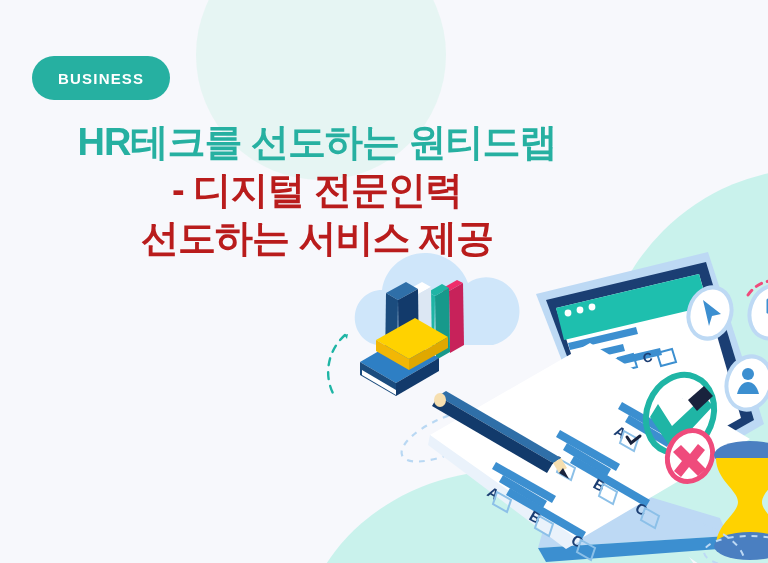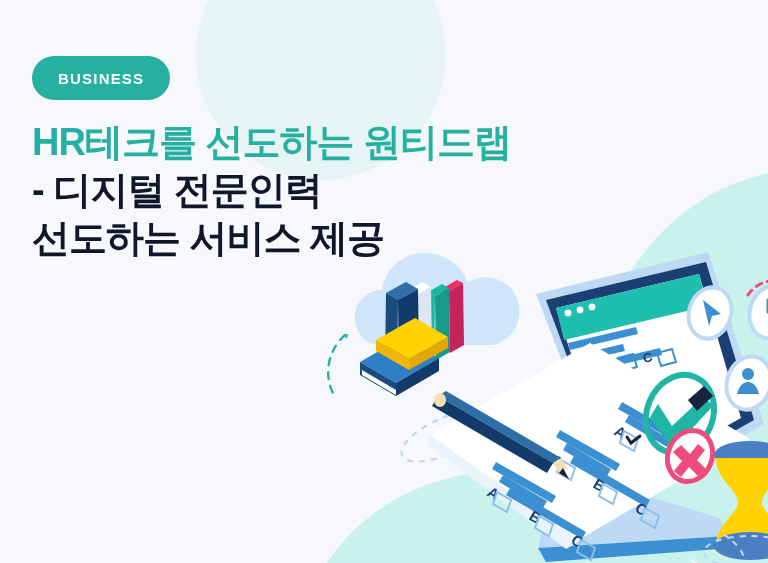--- a/index.html
+++ b/index.html
@@ -45,33 +45,34 @@
     border-radius:22px;
     background:#26B0A1;
     color:#FFFFFF;
     font-size:15px;font-weight:bold;letter-spacing:1.2px;
     display:flex;align-items:center;justify-content:center;
     box-sizing:border-box;
     text-align:right;
   }
   
   .headline{
-    position:absolute;left:32px;top:118px;
+    position:absolute;left:17px;top:118px;
     width:600px;
+    text-align:center;
   }
   .headline .ln{
     display:block;
     font-size:38px;
     font-weight:bold;
     line-height:48px;
     letter-spacing:-1px;
     white-space:nowrap;
   }
   .ln-1{color:#26B0A1;}
-  .ln-2,.ln-3{color:#0f172a;}
+  .ln-2,.ln-3{color:#b91c1c;}
 
   
   #illu{position:absolute;left:0;top:0;width:768px;height:563px;}
 </style>
 </head>
 <body>
 
 <div id="banner">
 
   <div class="bg-circle-top"></div>

